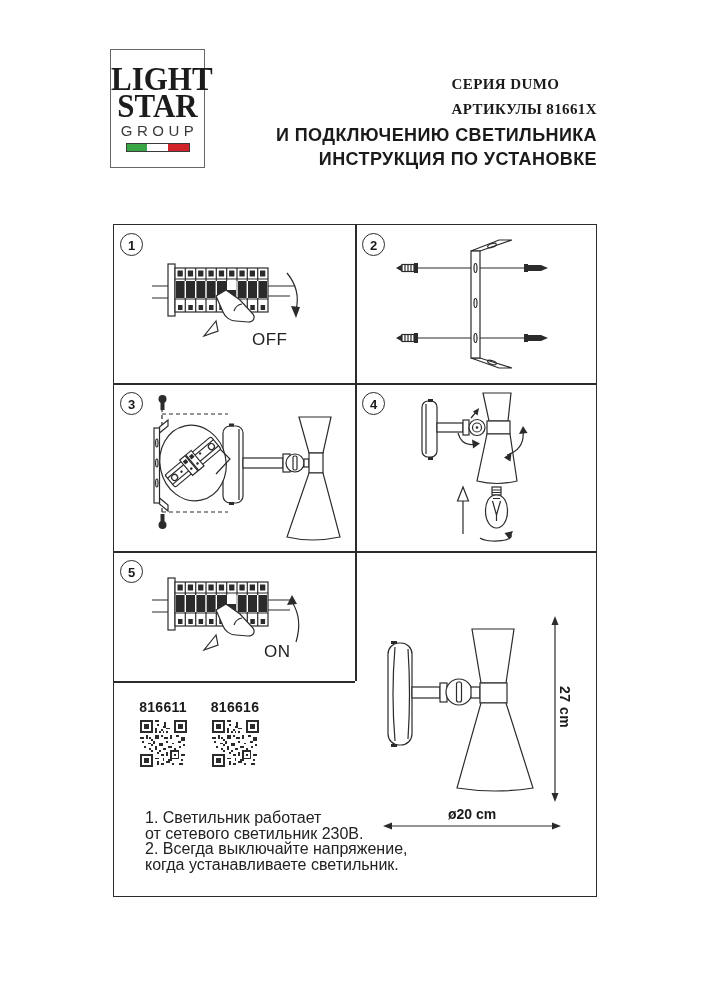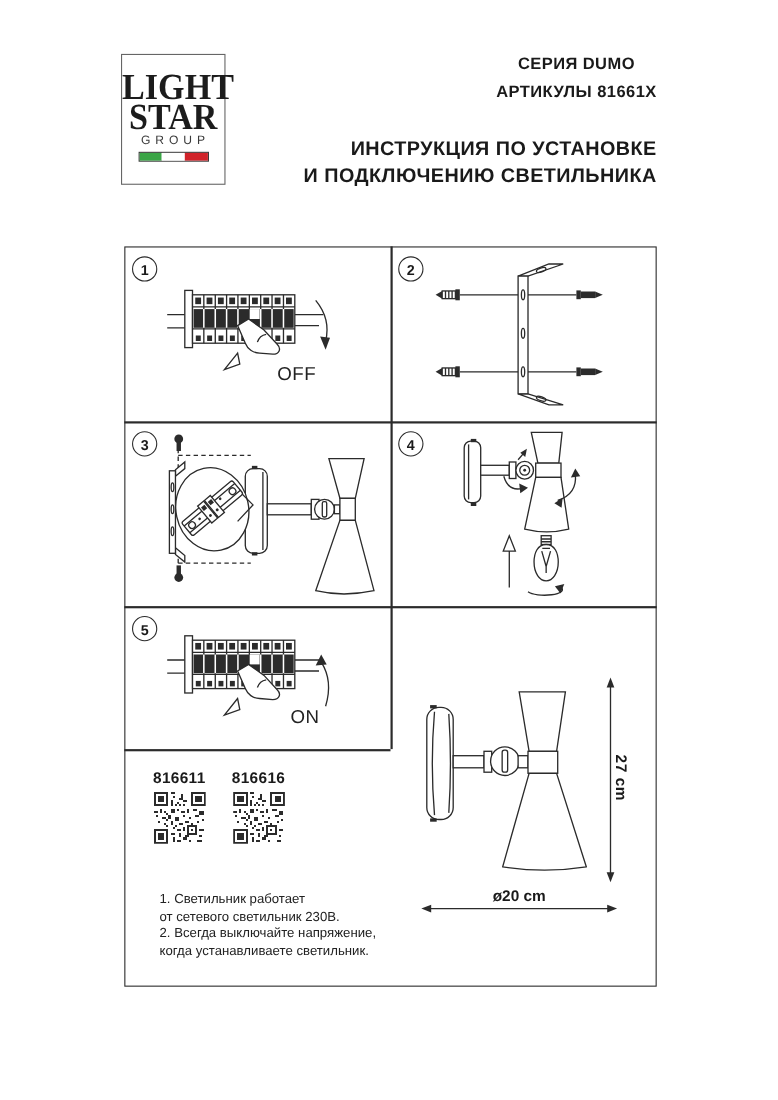--- a/index.html
+++ b/index.html
@@ -5,47 +5,47 @@
   html,body{margin:0;padding:0;background:#fff;}
   body{width:707px;height:1000px;position:relative;overflow:hidden;
        font-family:"Liberation Sans",sans-serif;color:#1a1a1a;}
   .abs{position:absolute;}
 
   
   .logo-box{left:110px;top:49px;width:95px;height:119px;border:1px solid #666;
             background:#fff;text-align:center;box-sizing:border-box;padding-top:15px;}
   .logo-word{font-family:"Liberation Serif",serif;font-weight:700;font-size:31px;
              line-height:27px;letter-spacing:0px;color:#1c1c1c;transform:scaleY(1.08);}
-  .logo-group{font-size:11px;letter-spacing:4.5px;color:#3a3a3a;margin-top:3px;
+  .logo-group{font-size:15px;letter-spacing:4.5px;color:#3a3a3a;margin-top:3px;
               margin-left:4px;font-family:"Liberation Sans",sans-serif;}
   .flag{width:62px;height:7px;border:1px solid #3a3a3a;margin:4px auto 0 auto;
         display:flex;}
   .flag div{flex:1;height:100%;}
   .flag .g{background:#3aa546;} .flag .w{background:#ffffff;} .flag .r{background:#d1232a;}
 
-  .hdr-small{right:110px;top:46px;text-align:center;font-weight:700;font-size:15px;
-             line-height:25px;letter-spacing:.4px;}
+  .hdr-small{right:110px;top:72px;text-align:left;font-weight:700;font-size:15px;
+             line-height:25px;letter-spacing:.4px;font-family:Liberation Serif, serif;}
   .hdr-title{right:110px;top:123px;text-align:right;font-weight:700;font-size:18px;
              line-height:24px;letter-spacing:.4px;}
 
   
   .gridline{background:#2b2b2b;}
   .outer{left:113px;top:224px;width:484px;height:673px;border:1.5px solid #2b2b2b;
          box-sizing:border-box;}
   .badge{width:23px;height:23px;border:1.3px solid #2b2b2b;border-radius:50%;
          font-size:13px;font-weight:700;text-align:center;line-height:23px;
          background:#fff;box-sizing:border-box;}
   .switch-label{font-size:17px;color:#222;letter-spacing:.5px;}
 
   
   .products{left:138px;top:699px;display:flex;gap:22px;}
   .product{width:50px;text-align:center;}
   .product .art{font-weight:700;font-size:14px;letter-spacing:.3px;margin-bottom:5px;}
   .product svg{width:47px;height:47px;display:block;margin:0 auto;}
-  .notes{left:145px;top:810px;font-size:12px;line-height:15.5px;color:#222;}
+  .notes{left:145px;top:810px;font-size:16px;line-height:15.5px;color:#222;}
 
   
   .dim-h{left:557px;top:686px;writing-mode:vertical-rl;font-weight:700;font-size:14px;
          letter-spacing:.5px;}
   .dim-d{left:437px;top:806px;width:70px;text-align:center;font-weight:700;font-size:14px;}
 
   svg{overflow:visible;}
   .ln{stroke:#2b2b2b;stroke-width:1.2;fill:none;}
   .fl{fill:#2b2b2b;stroke:none;}
   .wh{fill:#fff;stroke:#2b2b2b;stroke-width:1.2;}
@@ -137,22 +137,22 @@
         <div class="r"></div>
       </div>
   </div>
 
   <div class="abs hdr-small">
     <div>СЕРИЯ DUMO</div>
     <div>АРТИКУЛЫ 81661X</div>
   </div>
 
   <div class="abs hdr-title">
+    <div>И ПОДКЛЮЧЕНИЮ СВЕТИЛЬНИКА</div>
     <div>ИНСТРУКЦИЯ ПО УСТАНОВКЕ</div>
-    <div>И ПОДКЛЮЧЕНИЮ СВЕТИЛЬНИКА</div>
   </div>
 
   <div class="abs outer"></div>
   <div class="abs gridline" style="left:355px;top:224px;width:1.5px;height:457px;"></div>
   <div class="abs gridline" style="left:113px;top:383px;width:484px;height:1.5px;"></div>
   <div class="abs gridline" style="left:113px;top:551px;width:484px;height:1.5px;"></div>
   <div class="abs gridline" style="left:113px;top:681px;width:242px;height:1.5px;"></div>
 
   <div class="abs badge" style="left:120px;top:233px;">1</div>
   <div class="abs badge" style="left:362px;top:233px;">2</div>

